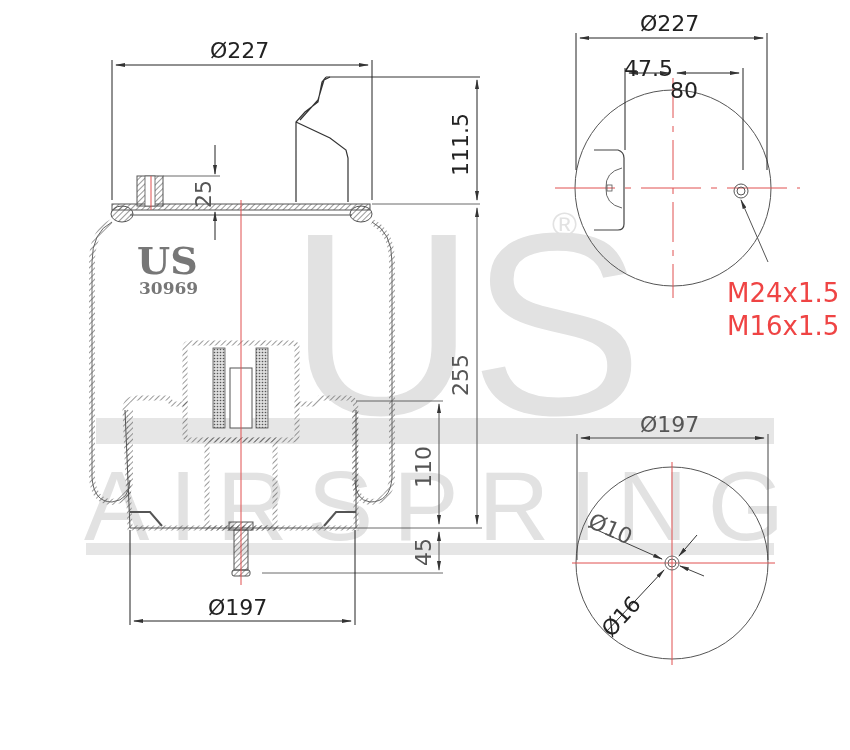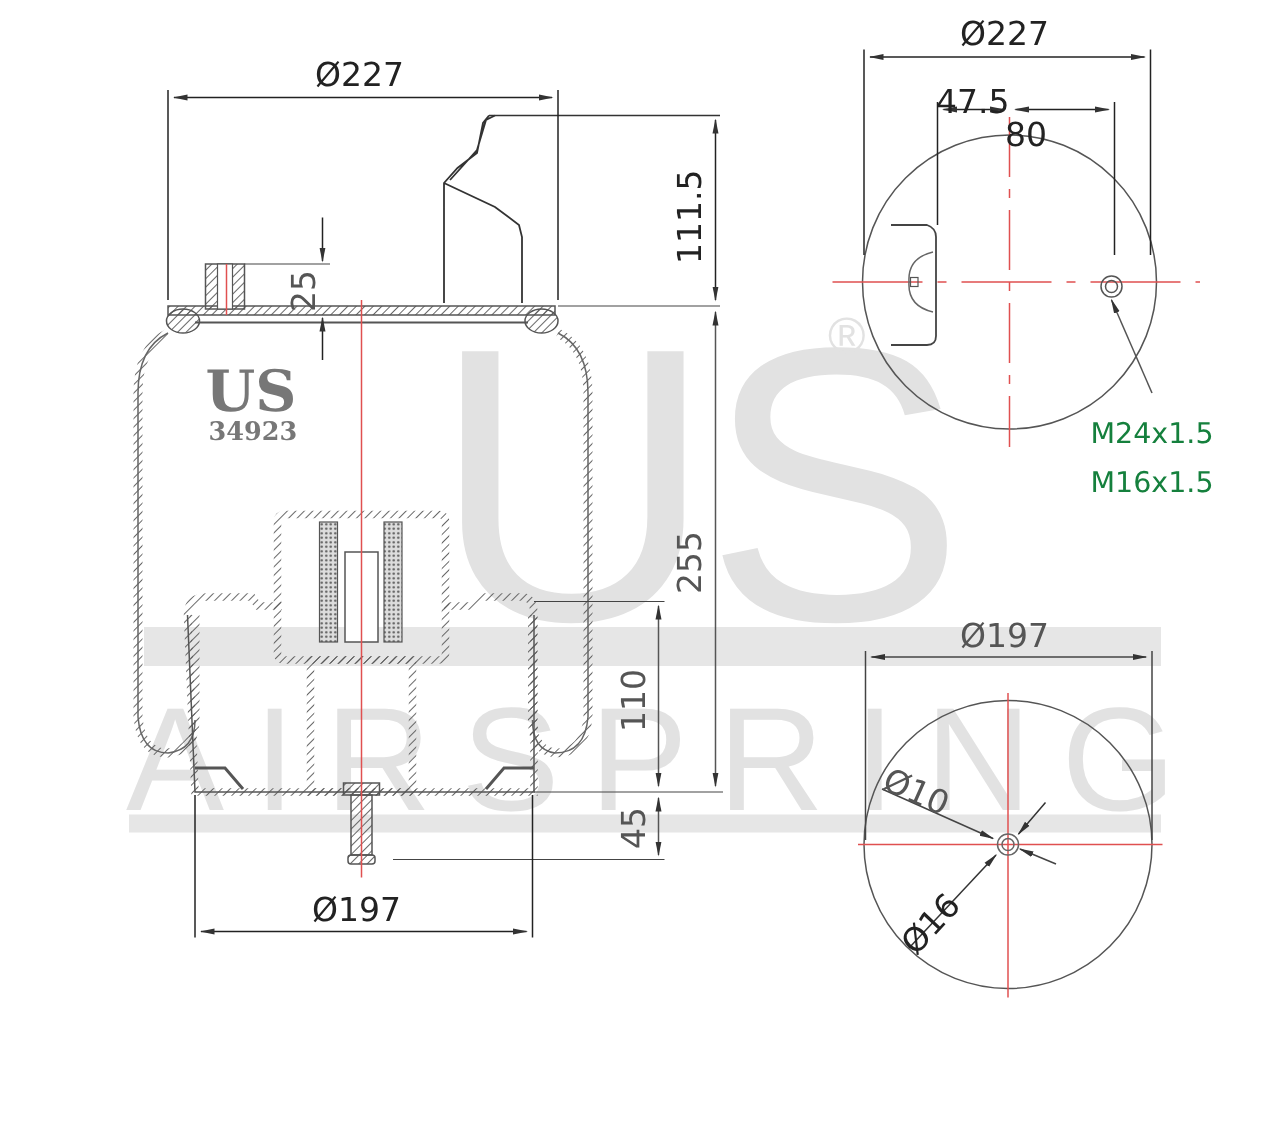--- a/index.html
+++ b/index.html
@@ -2,21 +2,21 @@
 <html><head>
 <meta charset="utf-8">
 <style>
   html,body{margin:0;padding:0;background:#fff;}
   body{width:850px;height:750px;position:relative;overflow:hidden;font-family:"DejaVu Sans",sans-serif;}
   #canvas{position:absolute;left:0;top:0;width:850px;height:750px;}
   .lbl{position:absolute;font-family:"DejaVu Sans",sans-serif;color:#222;white-space:nowrap;line-height:1;}
   .dim{font-size:22px;color:#222;}
   .dimg{font-size:22px;color:#555;}
   .vert{transform-origin:left top;transform:rotate(-90deg);}
-  .thread{font-size:19px;color:#15803d;}
+  .thread{font-size:26px;color:#ef4444;}
   .brand{font-family:"DejaVu Serif",serif;font-weight:bold;color:#777;}
   .wm{position:absolute;color:#e2e2e2;font-family:"Liberation Sans",sans-serif;}
 </style>
 </head>
 <body>
 
 <div>
   <div class="wm" style="left:288px;top:175px;font-size:260px;letter-spacing:-6px;">US</div>
   <div class="wm" style="left:552px;top:205px;font-size:34px;">®</div>
   <div style="position:absolute;left:96px;top:418px;width:678px;height:26px;background:#e6e6e6;"></div>
@@ -137,21 +137,21 @@
     <line x1="704" y1="576" x2="680" y2="566" stroke="#444" stroke-width="1" marker-end="url(#arr)"></line>
     <line x1="606" y1="632" x2="664" y2="570" stroke="#333" stroke-width="1" marker-end="url(#arr)"></line>
     <line x1="697" y1="535" x2="679" y2="556" stroke="#333" stroke-width="1" marker-end="url(#arr)"></line>
     <line x1="577" y1="434" x2="577" y2="560" stroke="#444" stroke-width="1"></line>
     <line x1="768" y1="434" x2="768" y2="560" stroke="#444" stroke-width="1"></line>
     <line x1="581" y1="438" x2="764" y2="438" stroke="#444" stroke-width="1" marker-start="url(#arrs)" marker-end="url(#arr)"></line>
   </g>
 </svg>
 
 <div class="lbl brand" style="left:137px;top:242px;font-size:38px;">US</div>
-<div class="lbl brand" style="left:139px;top:280px;font-size:17px;">34923</div>
+<div class="lbl brand" style="left:139px;top:280px;font-size:17px;">30969</div>
 
 <div class="lbl dim" style="left:210px;top:40px;">Ø227</div>
 <div class="lbl dimg vert" style="left:193px;top:208px;">25</div>
 <div class="lbl dim vert" style="left:450px;top:176px;">111.5</div>
 <div class="lbl dimg vert" style="left:450px;top:396px;">255</div>
 <div class="lbl dimg vert" style="left:413px;top:488px;">110</div>
 <div class="lbl dimg vert" style="left:413px;top:566px;">45</div>
 <div class="lbl dim" style="left:208px;top:597px;">Ø197</div>
 
 <div class="lbl dim" style="left:640px;top:13px;">Ø227</div>

